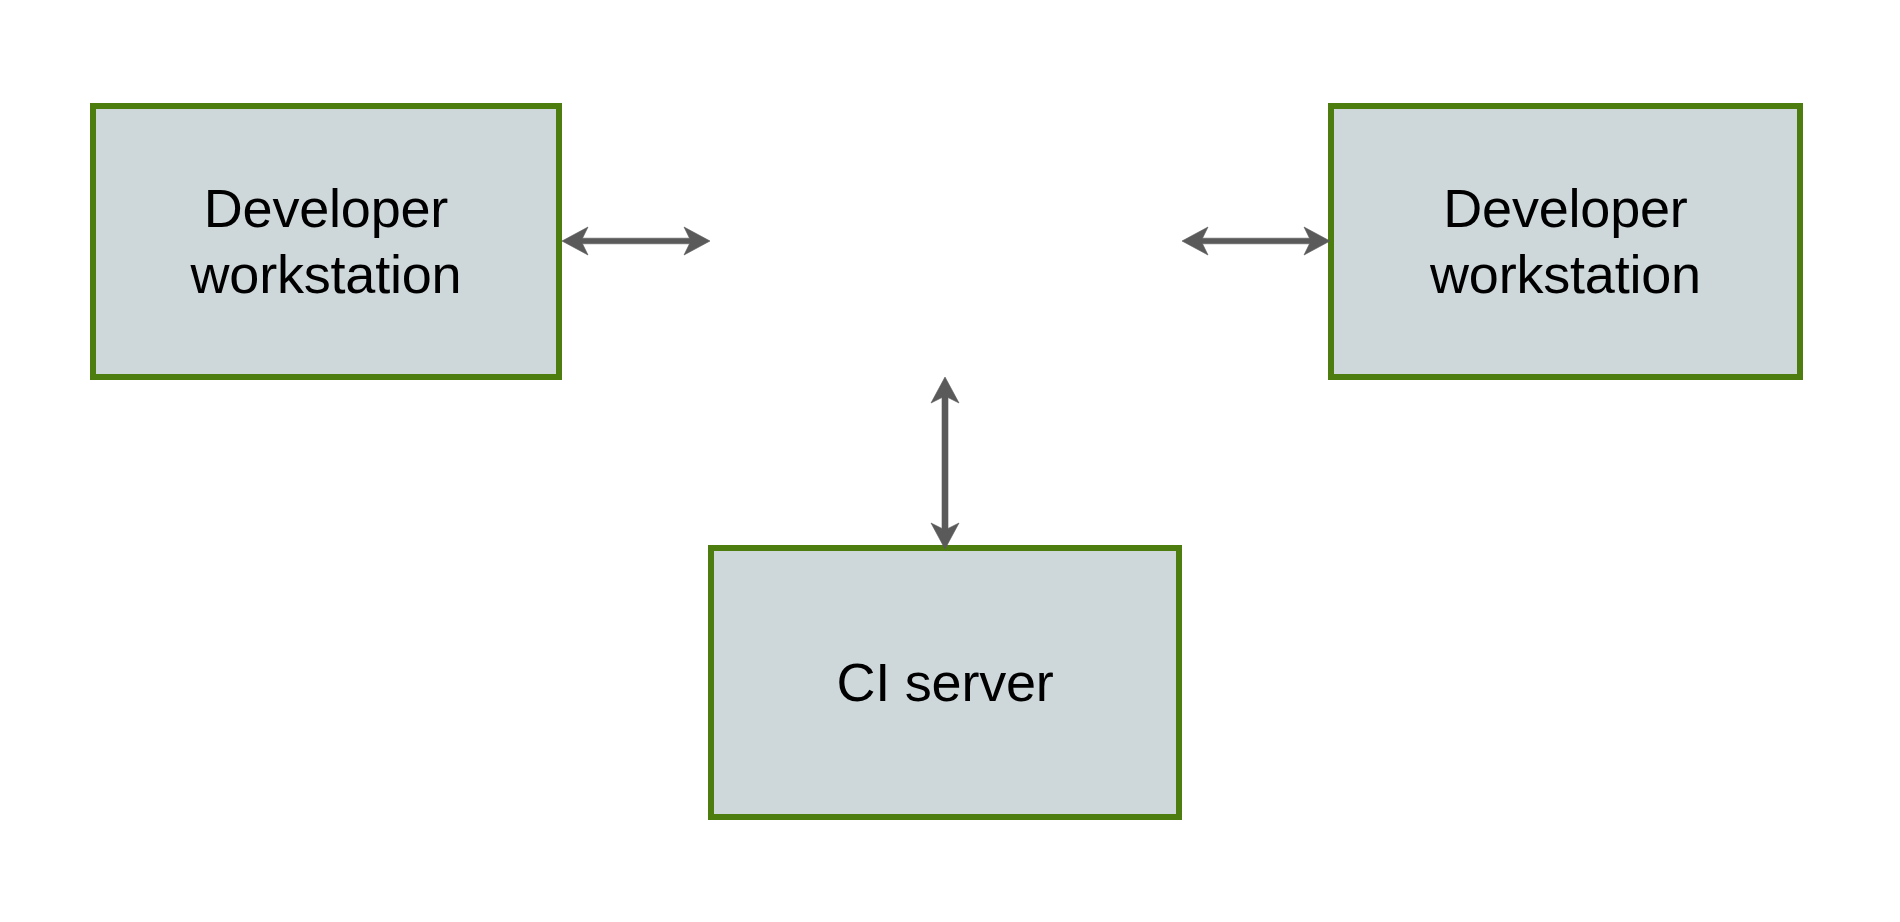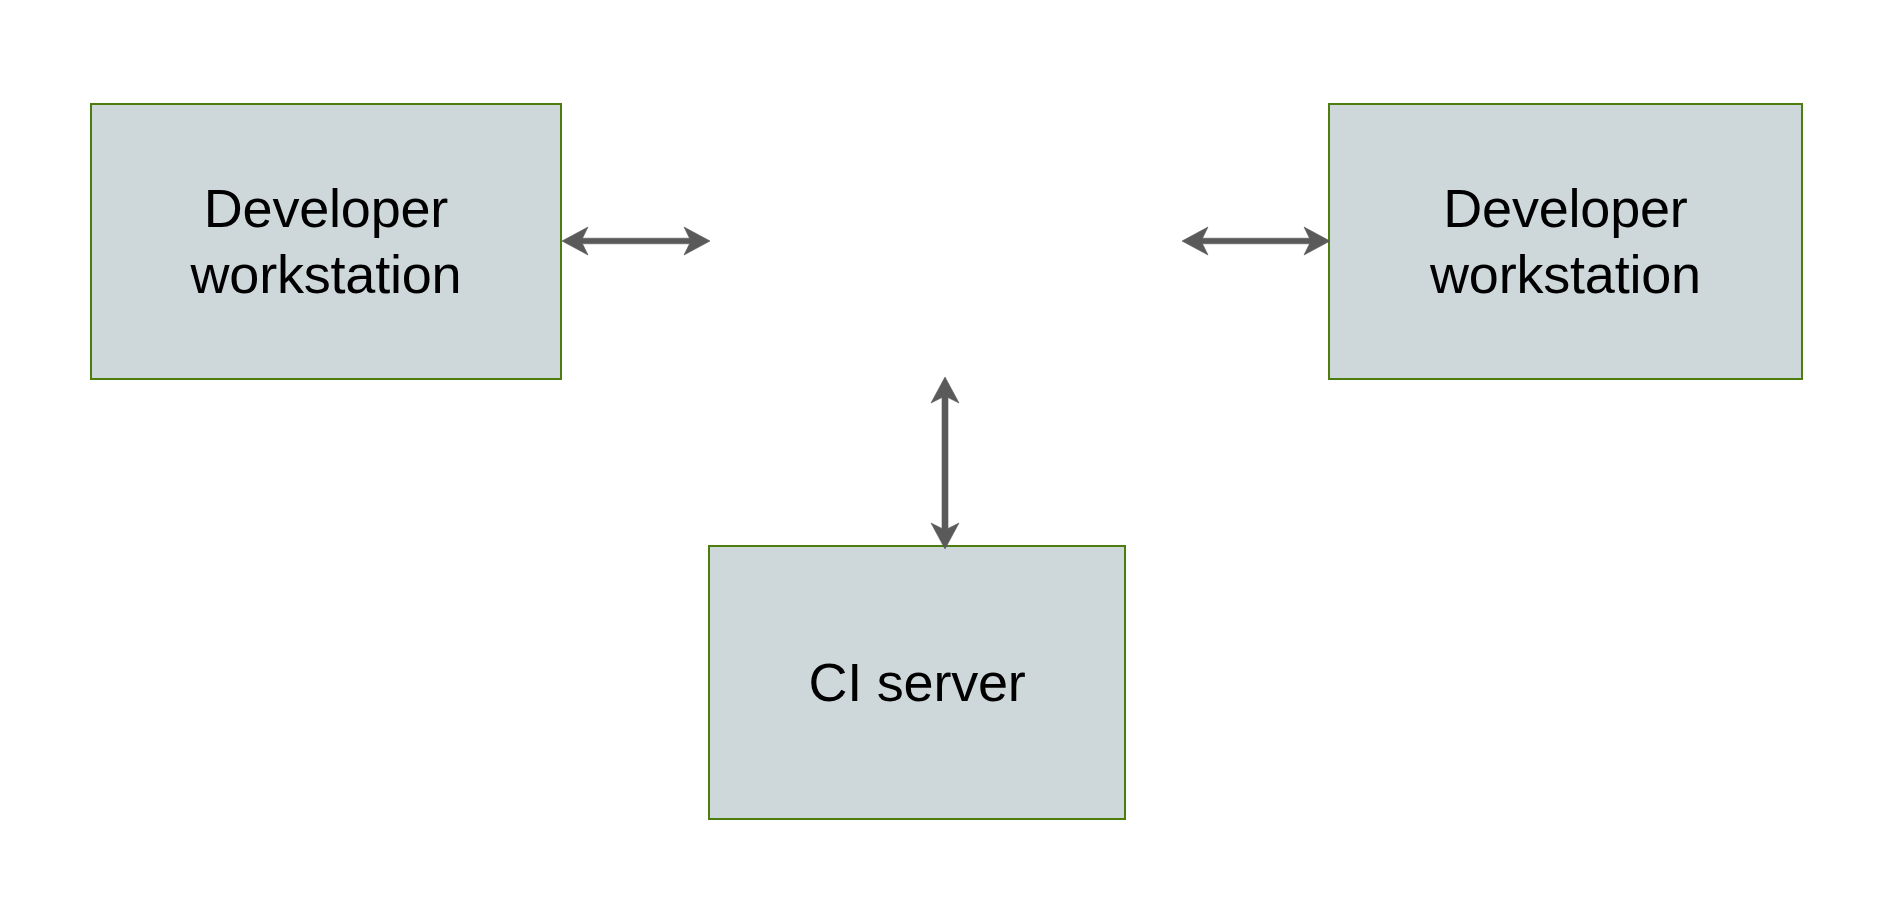--- a/index.html
+++ b/index.html
@@ -15,40 +15,40 @@
     position: relative;
     width: 1900px;
     height: 922px;
     background: #ffffff;
     overflow: hidden;
   }
   .node {
     position: absolute;
     box-sizing: border-box;
     background: #ced7da;
-    border: 2px solid #4d7c0f;
+    border: 6px solid #4d7c0f;
     display: flex;
     align-items: center;
     justify-content: center;
     text-align: center;
   }
   .node-label {
     font-family: "Liberation Sans", sans-serif;
     font-size: 54px;
     line-height: 1.22;
     color: #000000;
     letter-spacing: -0.2px;
     padding: 0 10px;
     white-space: pre-line;
   }
   
   #node-dev-left  { left: 90px;   top: 103px; width: 472px; height: 277px; }
   #node-cache     { left: 708px;  top: 103px; width: 474px; height: 277px; }
   #node-dev-right { left: 1328px; top: 103px; width: 475px; height: 277px; }
-  #node-ci        { left: 708px;  top: 545px; width: 418px; height: 275px; }
+  #node-ci        { left: 708px;  top: 545px; width: 474px; height: 275px; }
 
   .edge {
     position: absolute;
     pointer-events: none;
   }
   #edge-left-cache  { left: 556px;  top: 205px; width: 160px; height: 72px; }
   #edge-cache-right { left: 1176px; top: 205px; width: 160px; height: 72px; }
   #edge-cache-ci    { left: 905px;  top: 372px; width: 80px;  height: 182px; }
 </style>
 </head>

